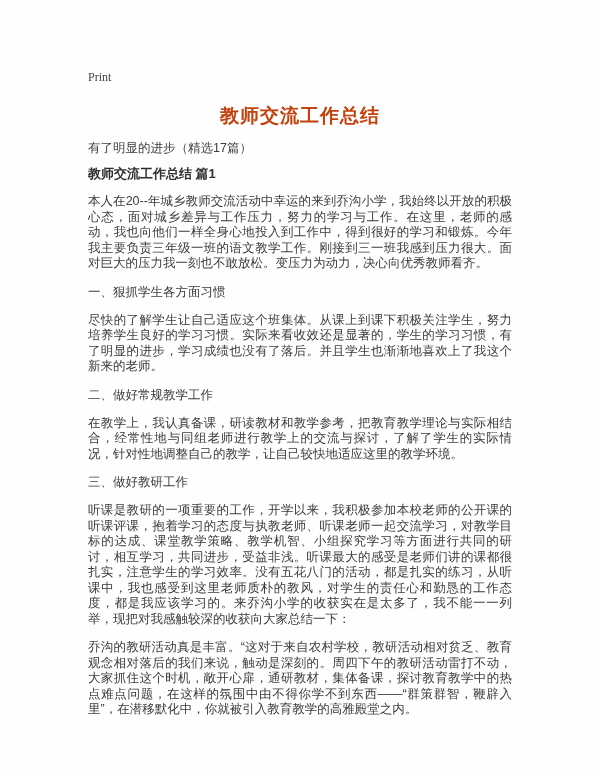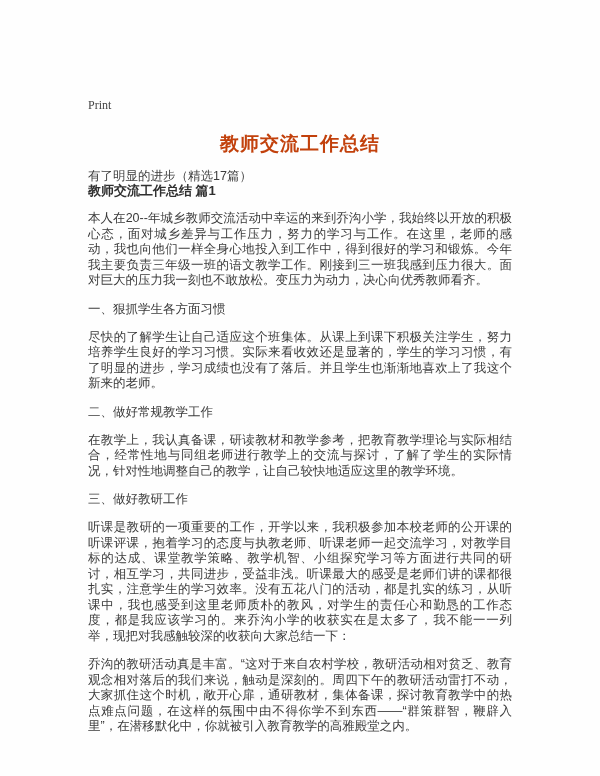--- a/index.html
+++ b/index.html
@@ -10,21 +10,21 @@
   body {
     width: 600px;
     height: 776px;
     overflow: hidden;
     font-family: "Liberation Sans", sans-serif;
     color: #3a3a3a;
   }
   .page {
     width: 424px;
     margin: 0 auto;
-    padding-top: 95px;
+    padding-top: 67px;
   }
   .print-link {
     font-family: "Liberation Serif", serif;
     font-size: 12px;
     line-height: 12px;
     color: #444444;
     display: inline-block;
   }
   .doc-title {
     margin: 20px 0 0 0;
@@ -35,21 +35,21 @@
     color: #c2410c;
     letter-spacing: 1px;
   }
   .doc-subtitle {
     margin: 14px 0 0 0;
     font-size: 12.5px;
     line-height: 14px;
     color: #3d3d3d;
   }
   .section-heading {
-    margin: 0 0 0 0;
+    margin: 11px 0 0 0;
     font-size: 13px;
     line-height: 15px;
     font-weight: bold;
     color: #2f2f2f;
   }
   .para {
     margin: 13px 0 0 0;
     font-size: 12.5px;
     line-height: 15.5px;
     text-align: justify;

